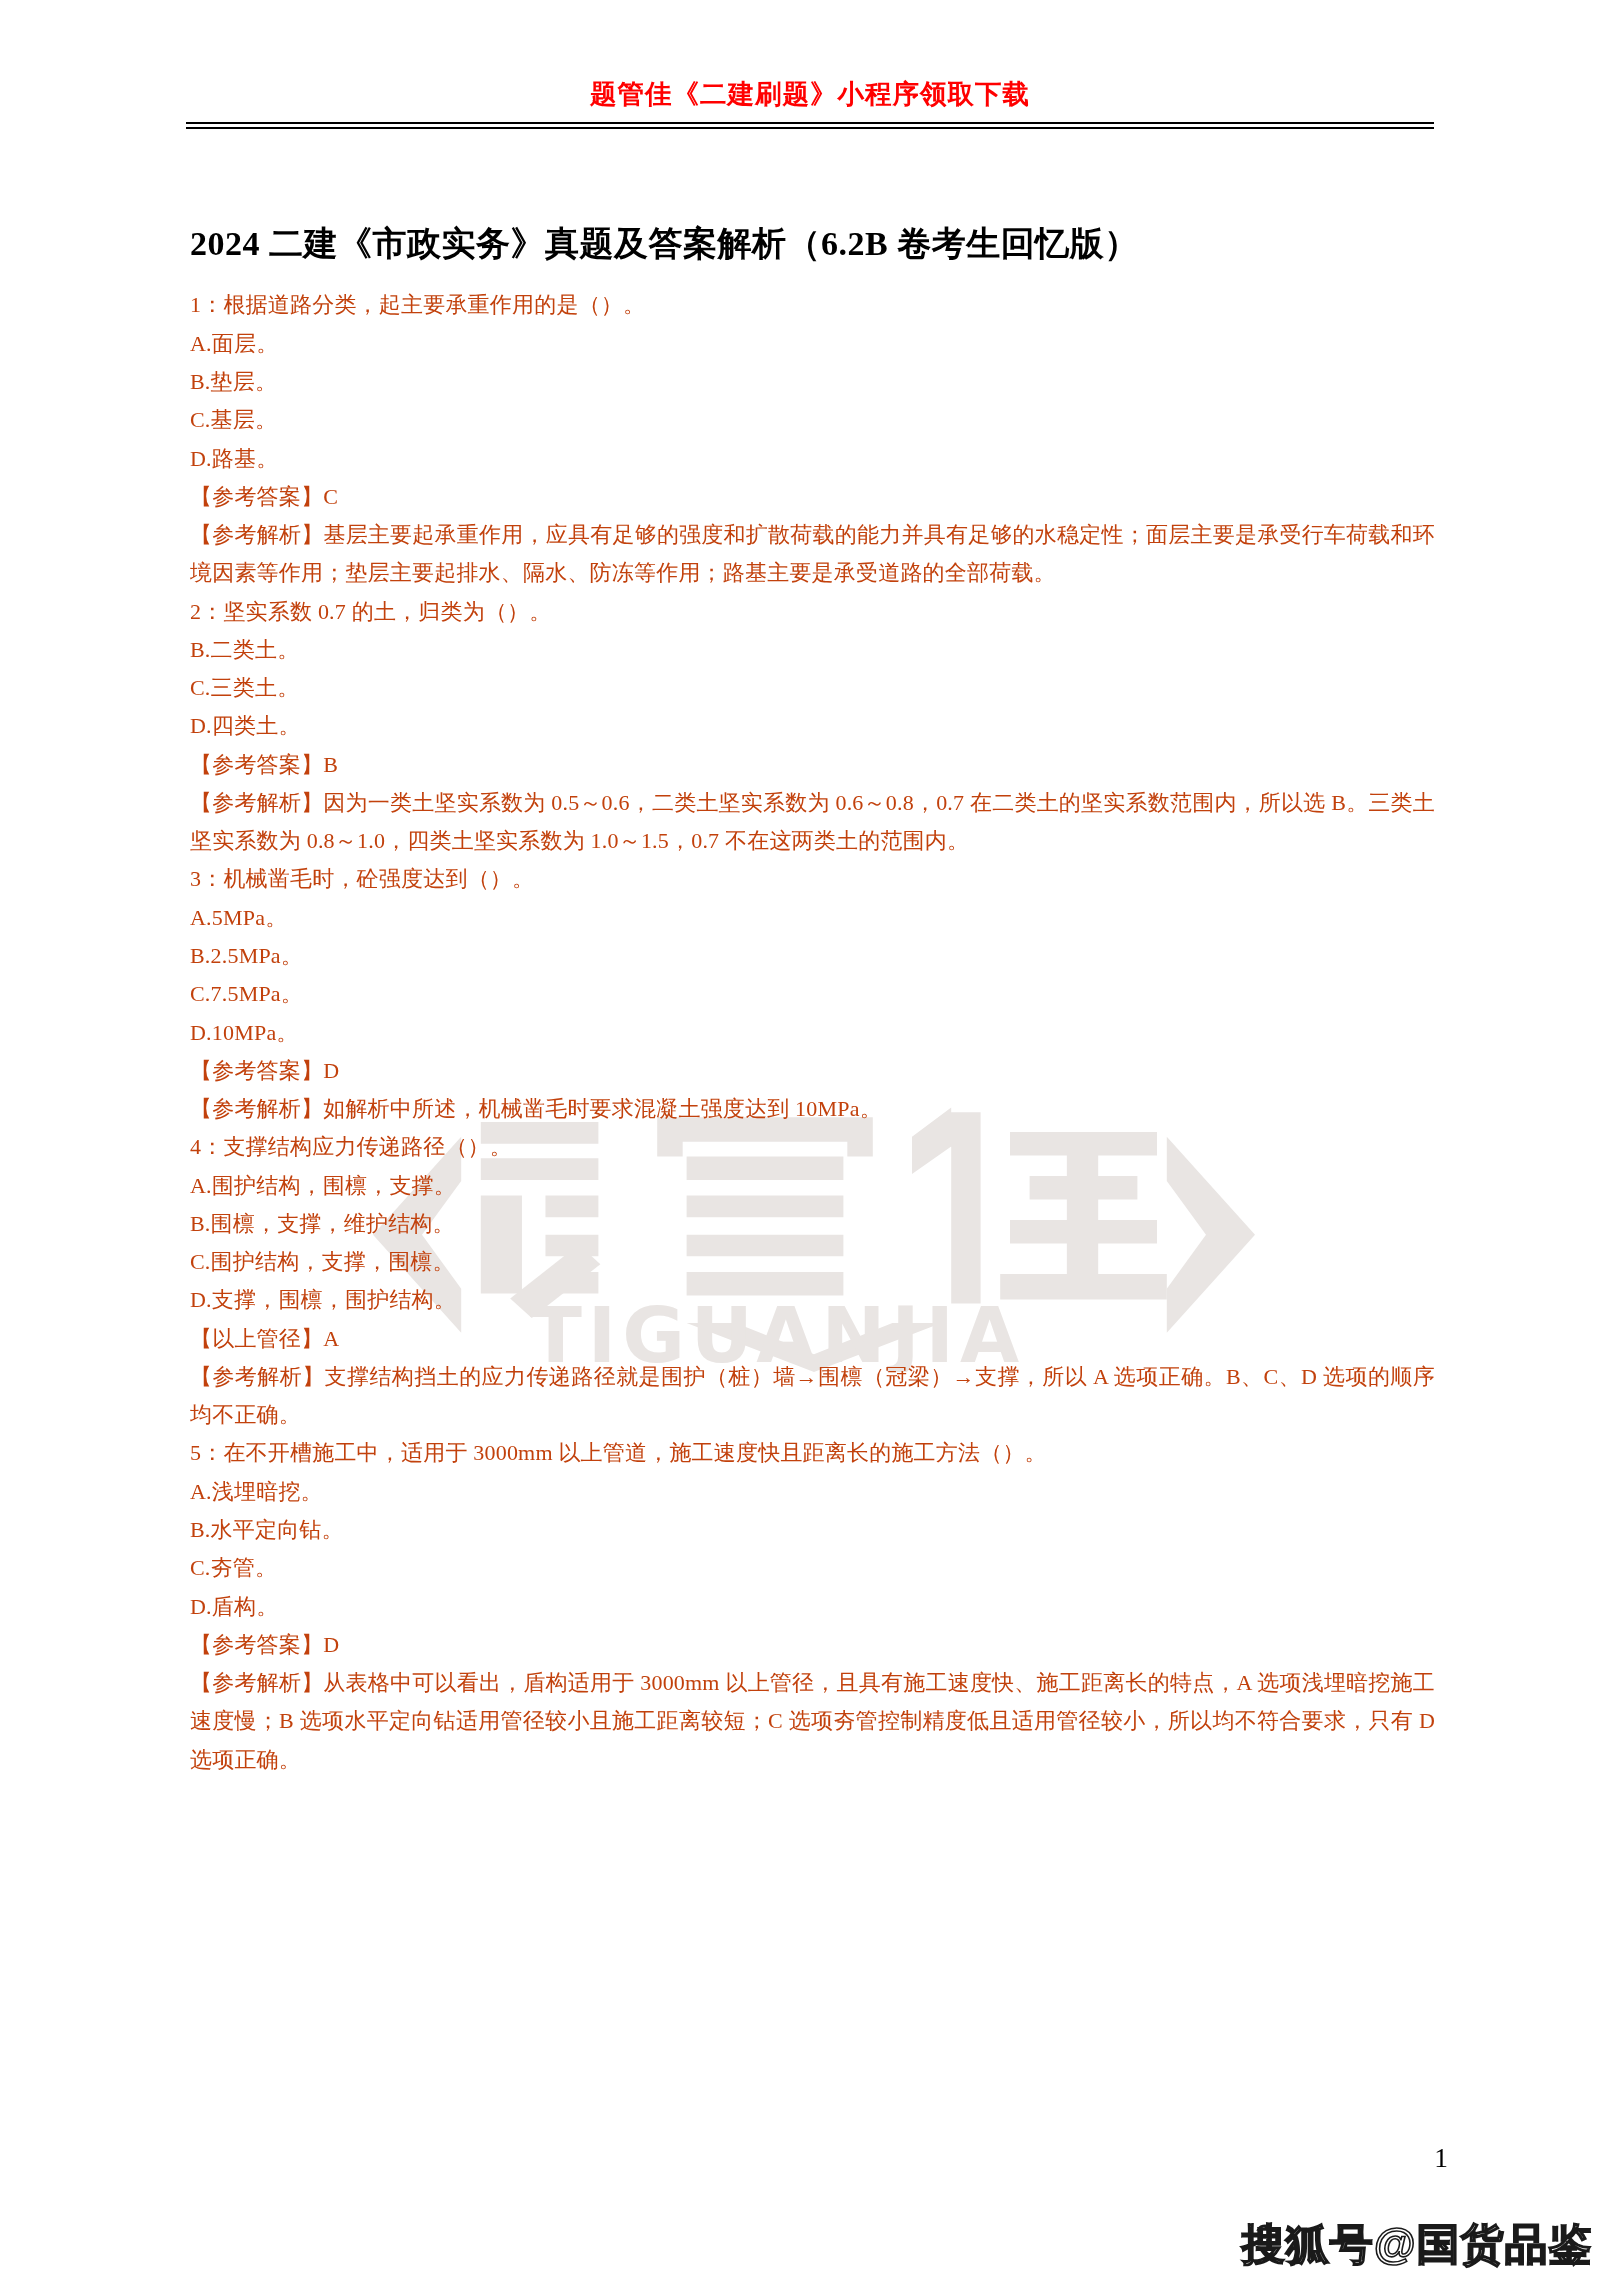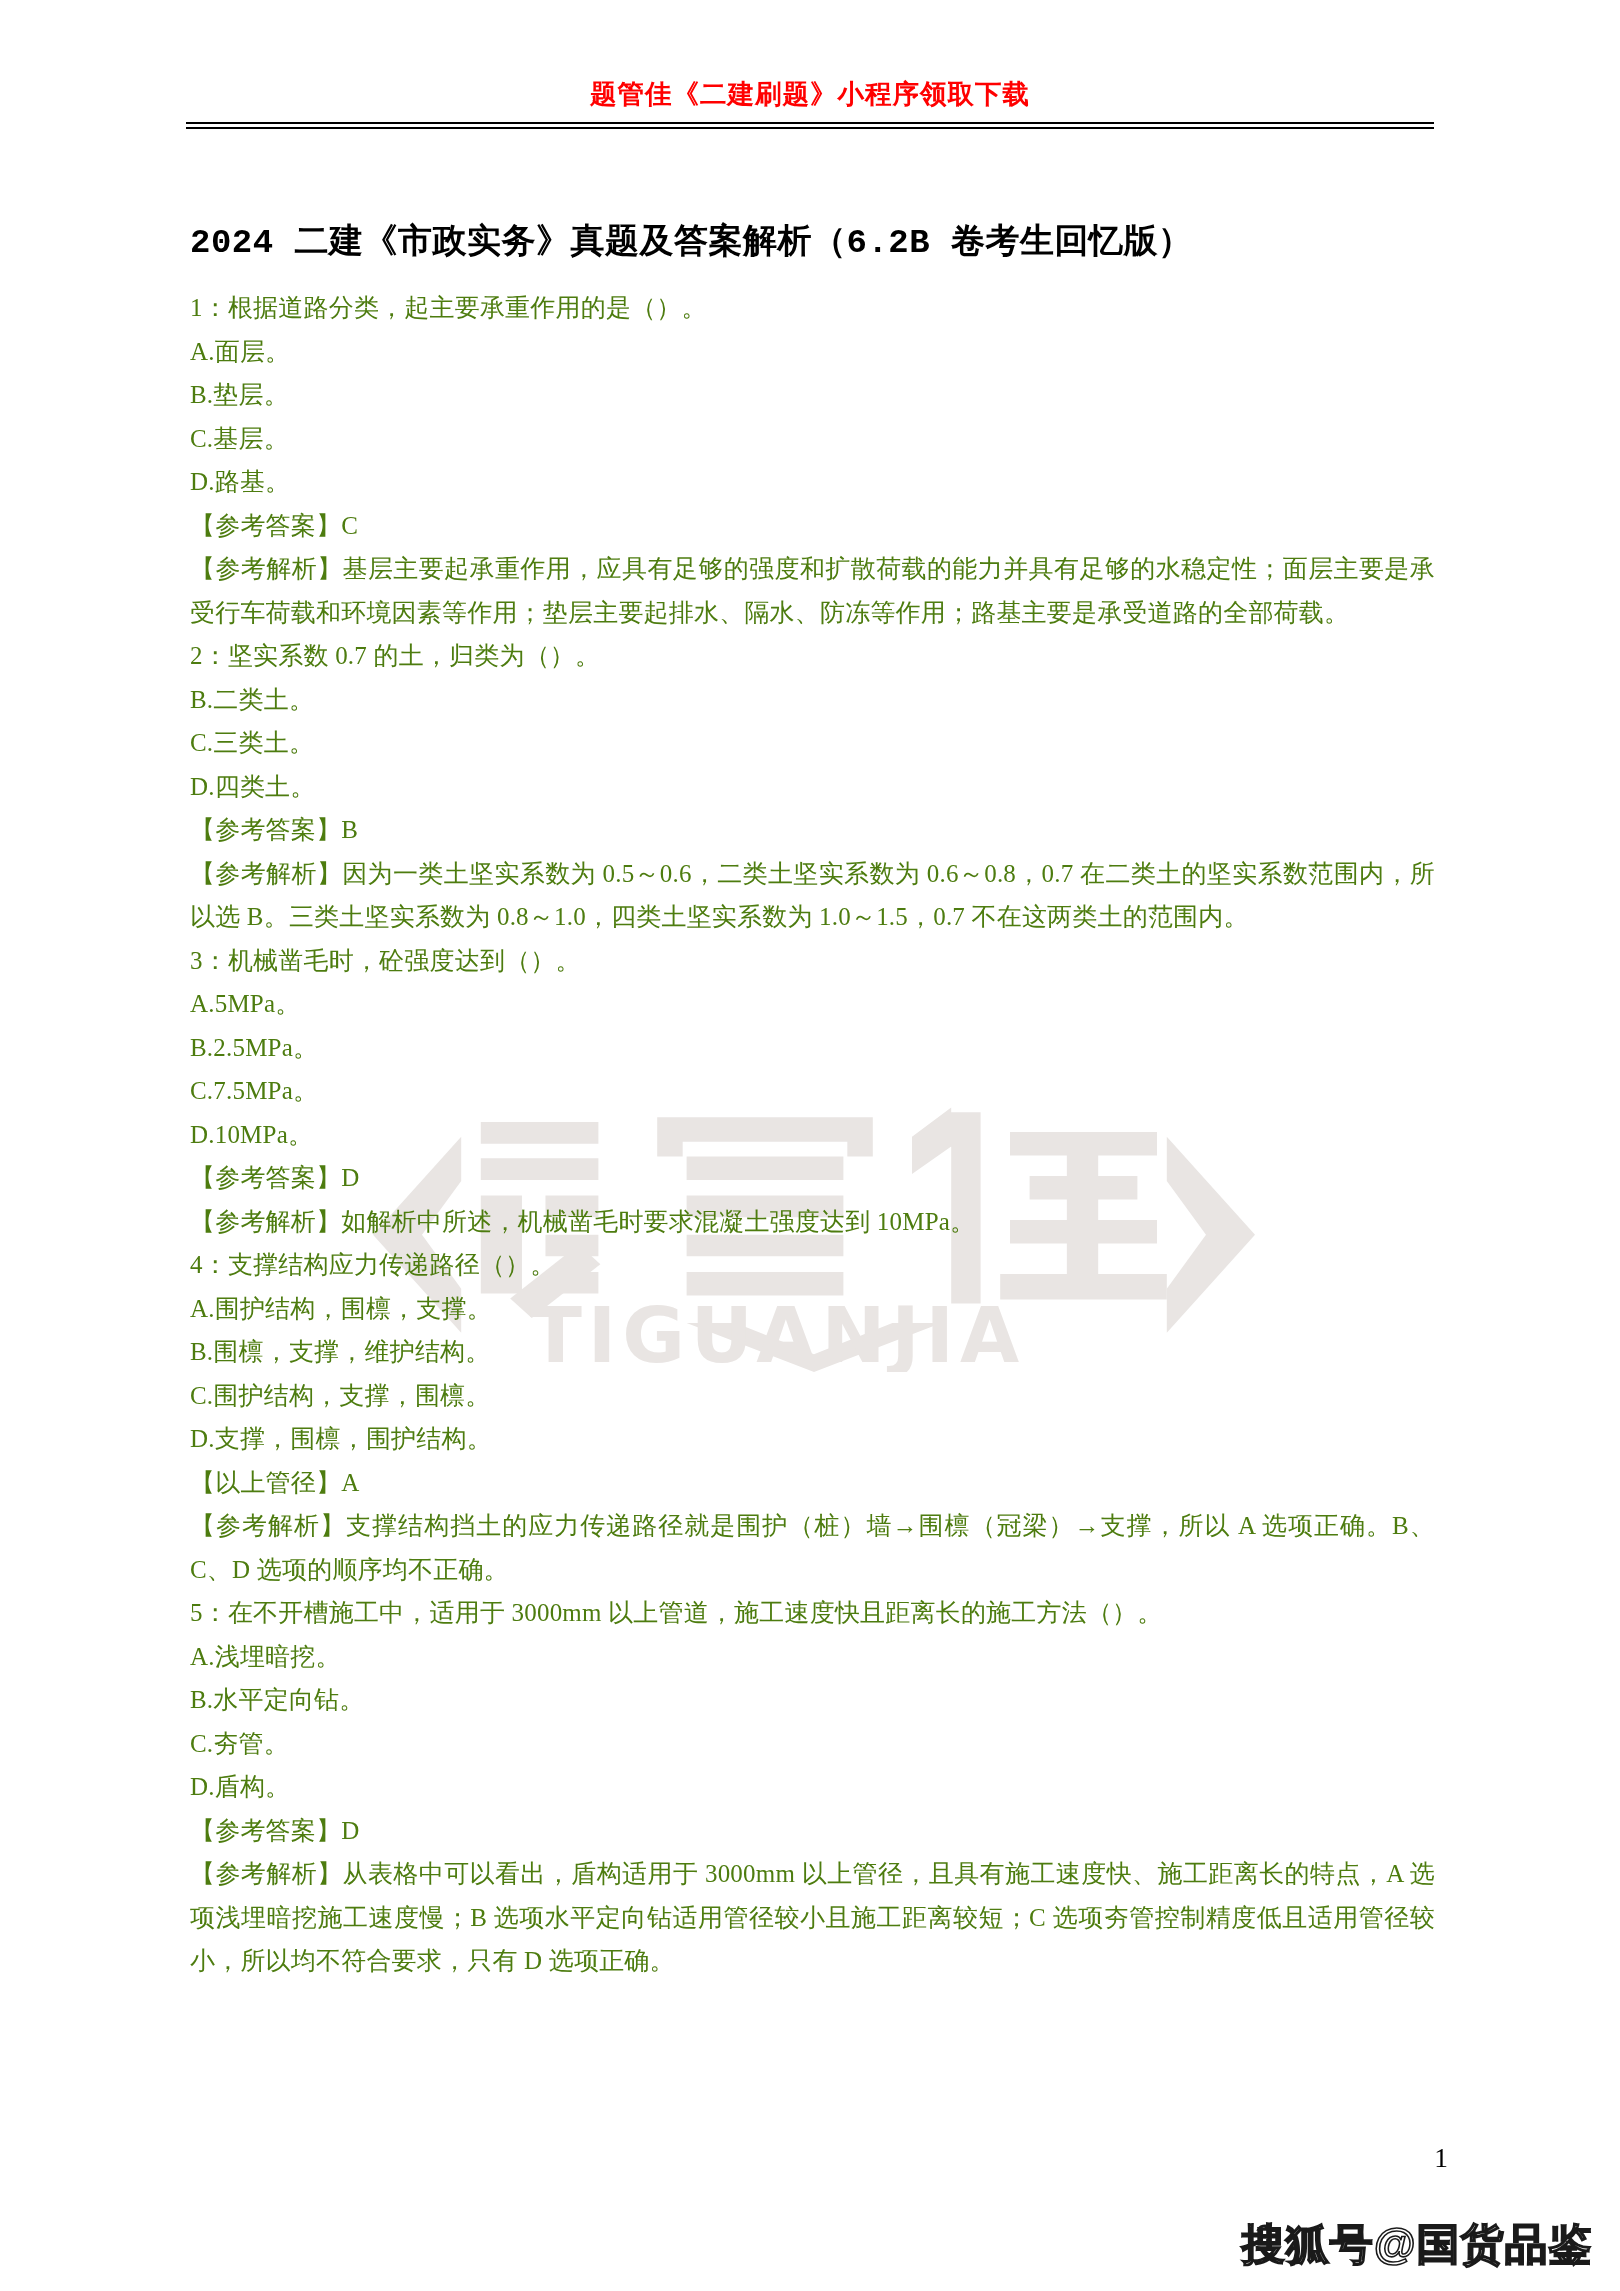--- a/index.html
+++ b/index.html
@@ -70,32 +70,32 @@
 
   
   .content {
     position: absolute;
     left: 190px;
     top: 221px;
     width: 1245px;
     z-index: 2;
   }
   .doc-title {
-    font-family: Liberation Mono, monospace;
+    font-family: Liberation Serif, serif;
     font-weight: bold;
     font-size: 34px;
     line-height: 1.35;
     color: #000;
     margin-bottom: 19.6px;
     letter-spacing: 0.5px;
   }
   .line {
-    font-size: 25px;
+    font-size: 22px;
     line-height: 1.74;
-    color: #4d7c0f;
+    color: #c2410c;
     text-align: justify;
     text-justify: inter-ideograph;
     letter-spacing: 0.2px;
   }
   .line.qstem { font-weight: normal; }
   .line.answer { }
   .line.explain { }
   .blk { margin: 0; }
 
   

